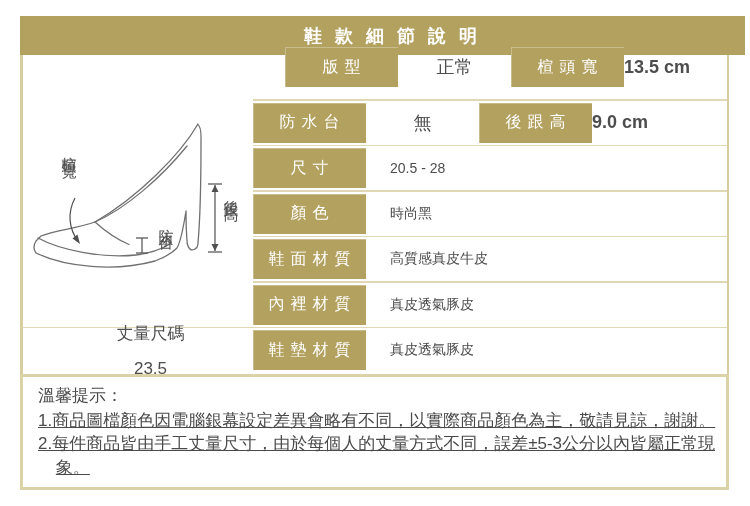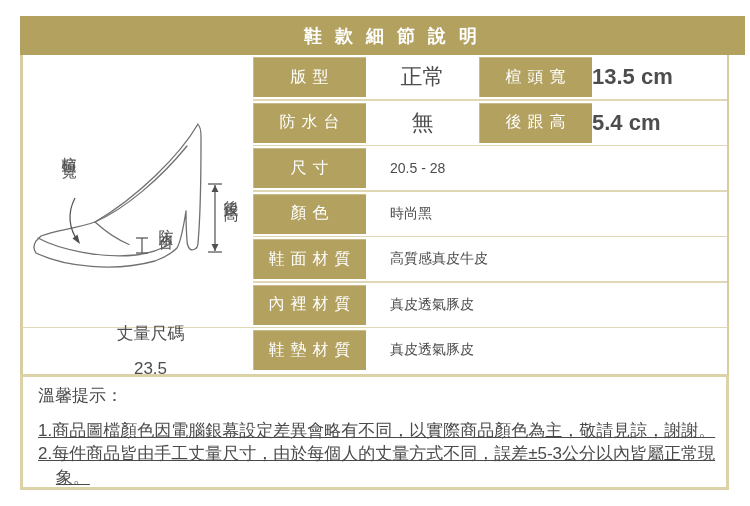--- a/index.html
+++ b/index.html
@@ -24,53 +24,53 @@
   .vl-right{left:726.5px;}
   .sep{background:var(--sep); height:1.5px; left:253px; width:474px;}
   .sep-full{background:var(--sep); height:1.5px; left:22px; width:705px;}
 
   
   .gcell{background:var(--gold); color:#ffffff; height:40px; display:flex;
     align-items:center; justify-content:center; font-size:16px;
     letter-spacing:6px; text-indent:6px;
     box-shadow:inset 1px 1px 0 rgba(255,255,255,0.28);}
   .vcell{color:var(--ink); height:40px; display:flex; align-items:center;
-    justify-content:center; font-size:22px;}
+    justify-content:center; font-size:18px;}
   .vcell-left{justify-content:flex-start; box-sizing:border-box;font-weight:bold;}
   .vfull{color:var(--ink); height:40px; display:flex; align-items:center;
     font-size:14px; padding-left:24px; box-sizing:border-box;}
 
   .c-l1{left:253px; width:113px;}
   .c-v1{left:366px; width:113px;}
   .c-l2{left:479px; width:113px;}
   .c-v2{left:592px; width:135px;}
   .c-vf{left:366px; width:361px;}
 
-  .r0{top:57px;} .r1{top:102.5px;} .r2{top:148px;} .r3{top:193.5px;}
+  .r0{top:47px;margin-left:32px;} .r1{top:102.5px;} .r2{top:148px;} .r3{top:193.5px;}
   .r4{top:239px;} .r5{top:284.5px;} .r6{top:330px;}
   .s0{top:99px;} .s1{top:144.5px;} .s2{top:190px;} .s3{top:235.5px;}
   .s4{top:281px;} .s5{top:326.5px;}
 
   
   .diagram-cell{left:20px; top:57px; width:233px; height:271px;}
   .v-label{position:absolute; writing-mode:vertical-rl; text-orientation:upright;
     color:#4f4f4f; font-size:15px; letter-spacing:3px; line-height:1;}
   .lbl-toe{left:42px; top:88px;}
   .lbl-platform{left:139px; top:160px;}
   .lbl-heel{left:204px; top:131px;}
 
   
   .measure-cell{left:20px; top:330px; width:233px; height:40px; display:flex;
     align-items:center; justify-content:center; padding-left:28px; box-sizing:border-box;
     color:var(--ink); font-size:17px; gap:14px;flex-direction:column;}
 
   
   .notes-box{left:20px; top:374px; width:709px; height:116px; box-sizing:border-box;
     border:3px solid #DCD2A7; padding:7px 10px 0 15px; background:#ffffff;}
-  .notes-title{color:#4a4a4a; font-size:17px; line-height:1.45; margin-bottom:10px;}
+  .notes-title{color:#4a4a4a; font-size:17px; line-height:1.45; margin-bottom:0;}
   .note-item{color:#4a4a4a; font-size:17px; line-height:1.4;
     padding-left:1.05em; text-indent:-1.05em;text-decoration:underline;}
 </style>
 </head>
 <body>
 
 <div class="page">
 
   <div class="abs header-bar">鞋款細節說明</div>
 
@@ -129,21 +129,21 @@
 
   <div class="abs gcell c-l1 r0">版型</div>
   <div class="abs vcell c-v1 r0">正常</div>
   <div class="abs gcell c-l2 r0">楦頭寬</div>
   <div class="abs vcell vcell-left c-v2 r0">13.5 cm</div>
   <div class="abs sep s0"></div>
 
   <div class="abs gcell c-l1 r1">防水台</div>
   <div class="abs vcell c-v1 r1">無</div>
   <div class="abs gcell c-l2 r1">後跟高</div>
-  <div class="abs vcell vcell-left c-v2 r1">5.4 cm</div>
+  <div class="abs vcell vcell-left c-v2 r1">9.0 cm</div>
   <div class="abs sep s1"></div>
 
   <div class="abs gcell c-l1 r2">尺寸</div>
   <div class="abs vfull c-vf r2">20.5 - 28</div>
   <div class="abs sep s2"></div>
 
   <div class="abs gcell c-l1 r3">顏色</div>
   <div class="abs vfull c-vf r3">時尚黑</div>
   <div class="abs sep s3"></div>
 

